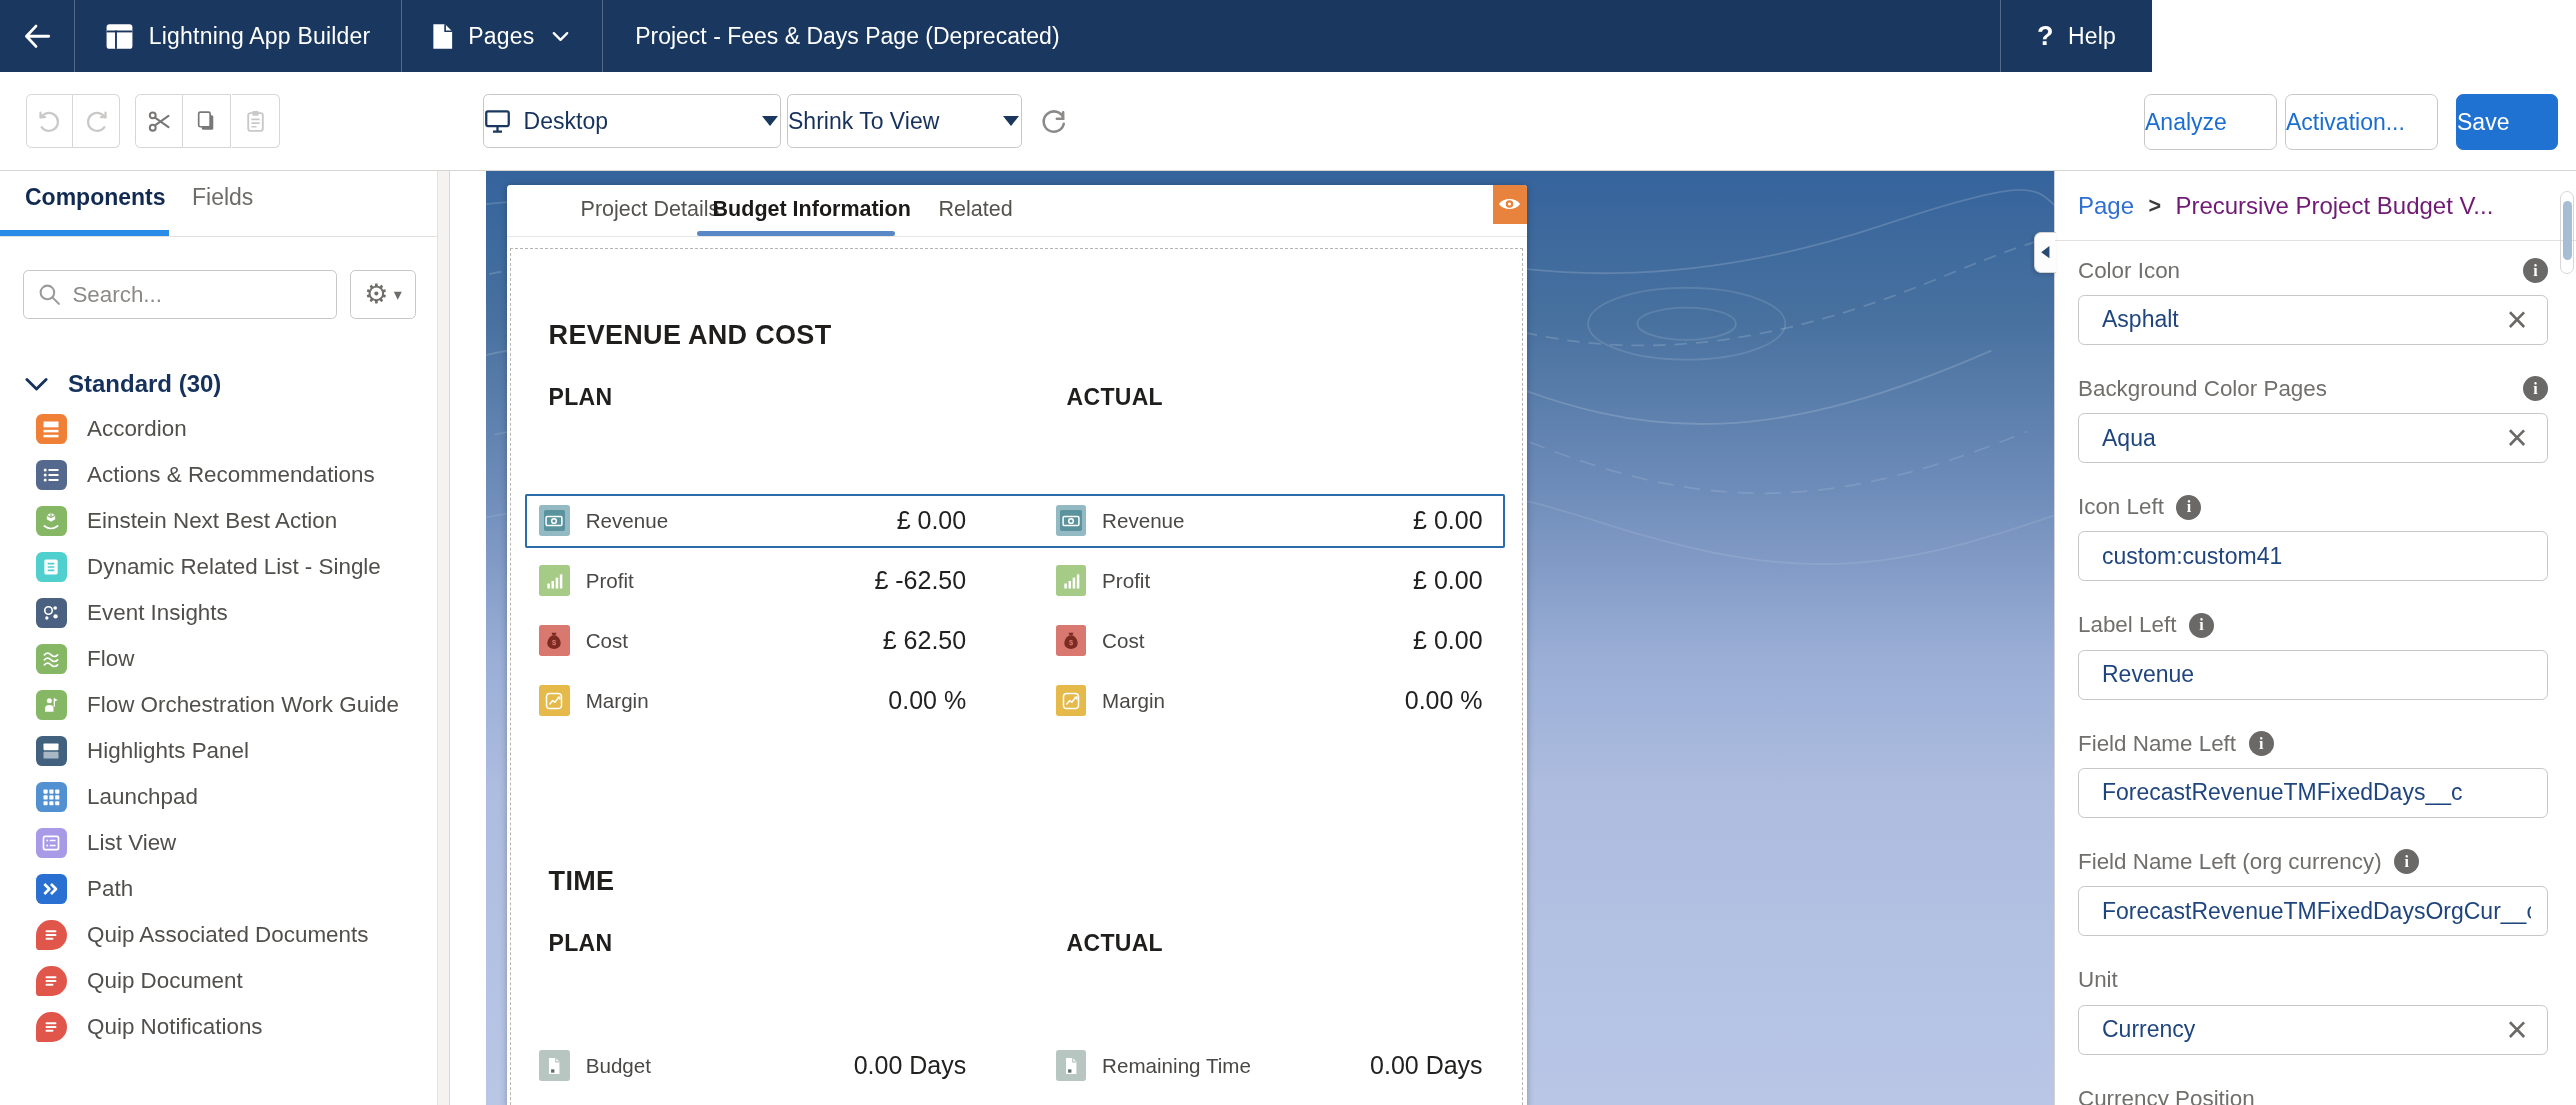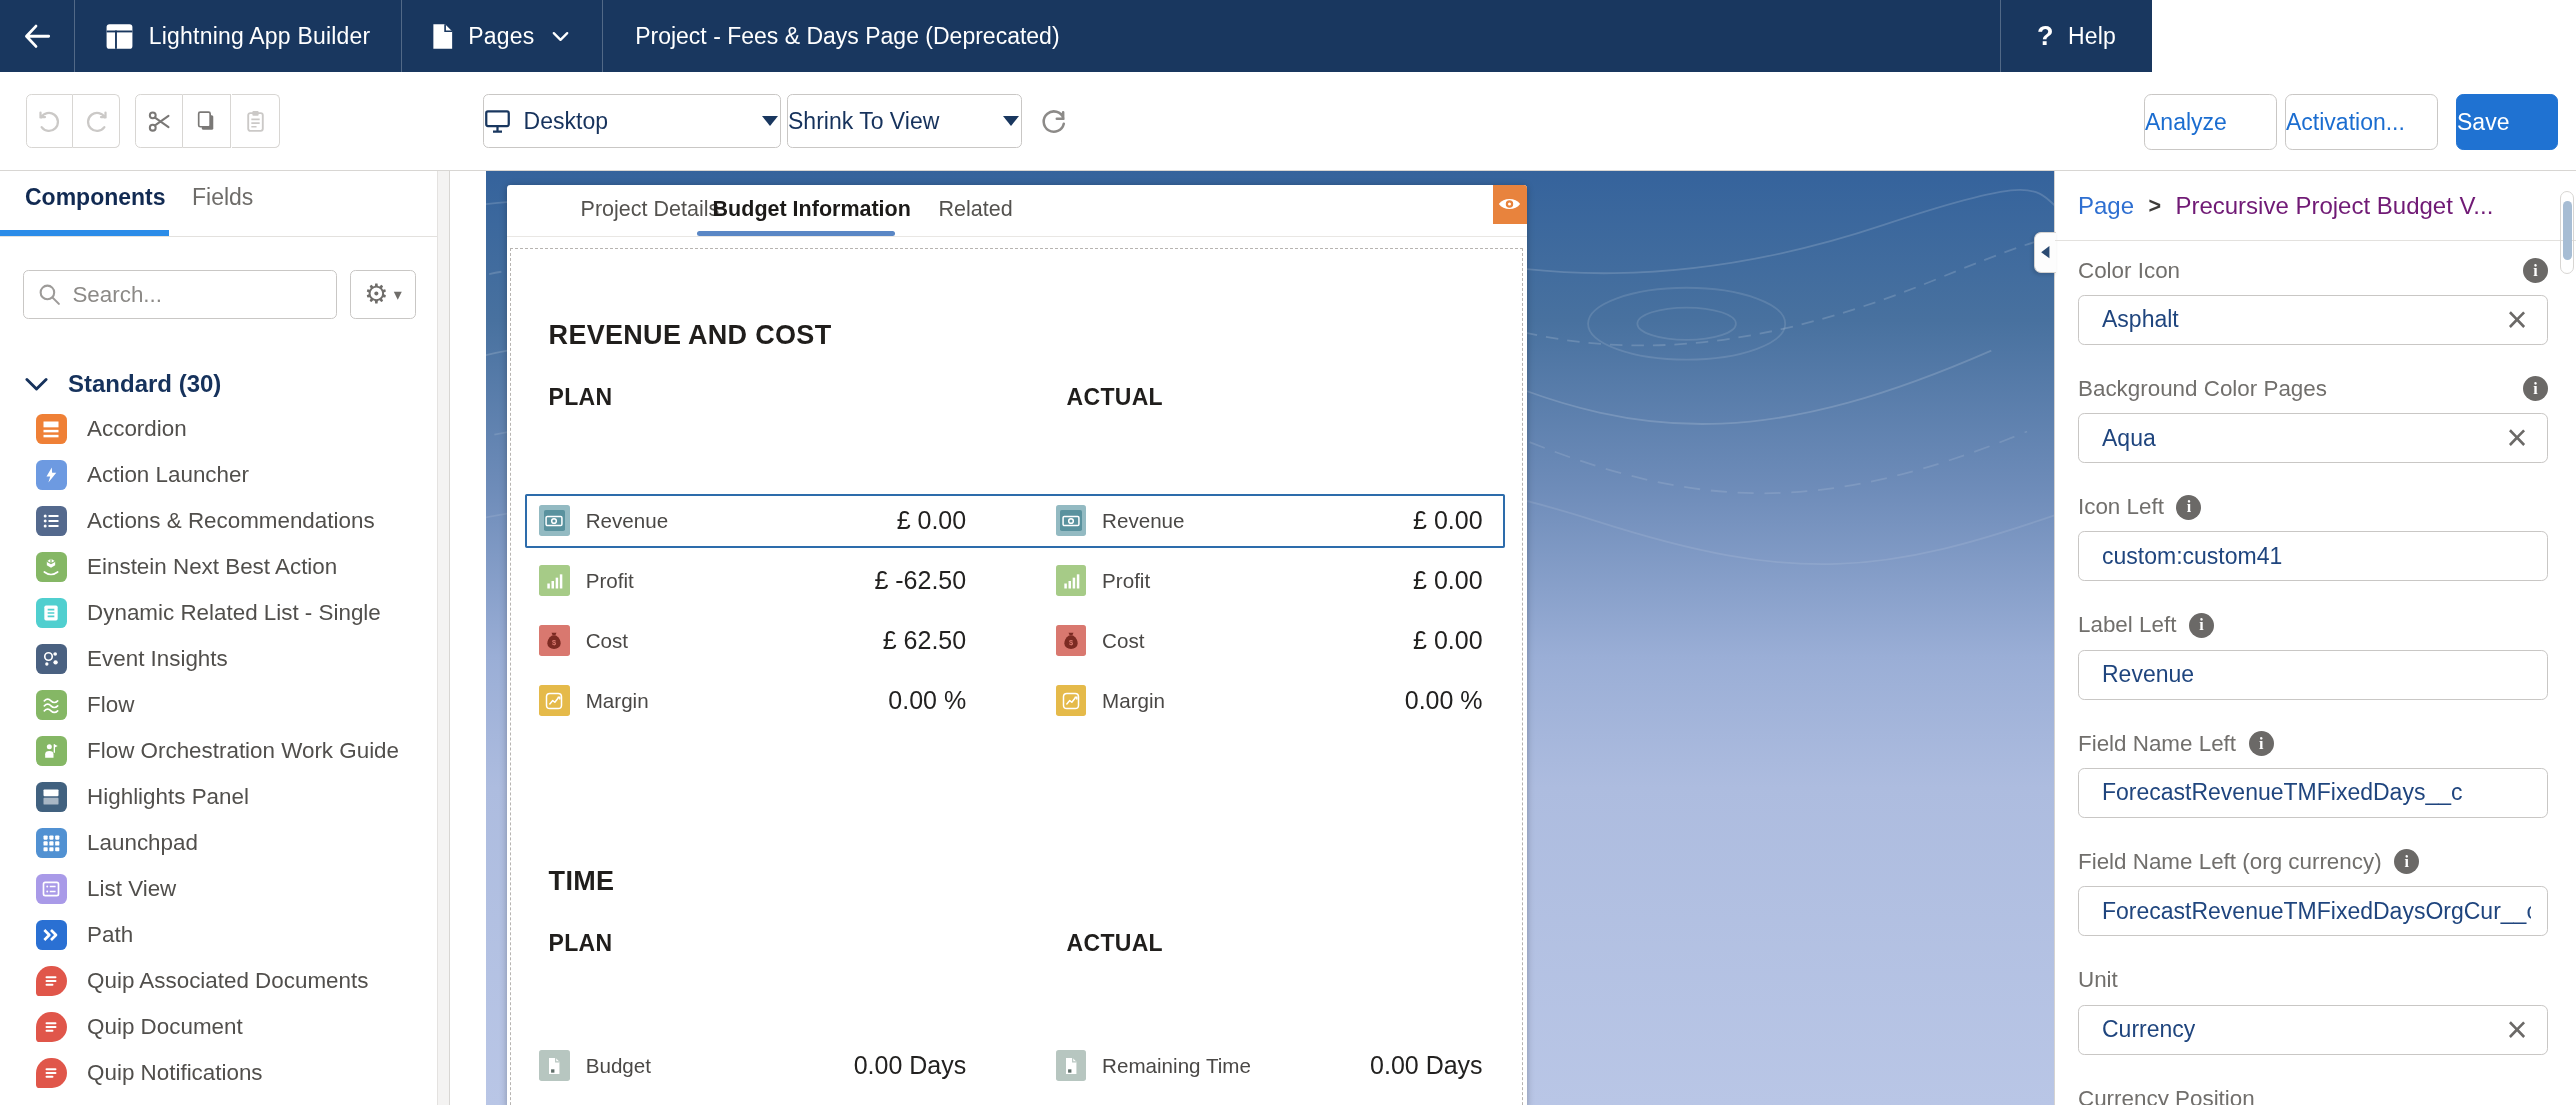--- a/index.html
+++ b/index.html
@@ -236,28 +236,20 @@
           <span class="comp-icon" style="background: rgb(239, 128, 54);">
             <svg width="20" height="20" viewBox="0 0 24 24">
               <rect x="3" y="3" width="18" height="7" fill="#fff"></rect>
               <rect x="3" y="13" width="18" height="3" fill="#fff"></rect>
               <rect x="3" y="19" width="18" height="3" fill="#fff"></rect>
             </svg>
           </span>
           <span class="comp-label">Accordion</span>
         </li>
         <li class="comp-item">
-          <span class="comp-icon" style="background: rgb(109, 154, 225);">
-            <svg width="18" height="20" viewBox="0 0 24 24">
-              <path d="M13 2 L6 14 h5 l-2.5 8 L19 9 h-5.5 z" fill="#fff"></path>
-            </svg>
-          </span>
-          <span class="comp-label">Action Launcher</span>
-        </li>
-        <li class="comp-item">
           <span class="comp-icon" style="background: rgb(84, 105, 141);">
             <svg width="20" height="20" viewBox="0 0 24 24">
               <circle cx="5" cy="6" r="1.8" fill="#fff"></circle>
               <circle cx="5" cy="12" r="1.8" fill="#fff"></circle>
               <circle cx="5" cy="18" r="1.8" fill="#fff"></circle>
               <rect x="9" y="4.8" width="12" height="2.4" fill="#fff"></rect>
               <rect x="9" y="10.8" width="12" height="2.4" fill="#fff"></rect>
               <rect x="9" y="16.8" width="12" height="2.4" fill="#fff"></rect>
             </svg>
           </span>

